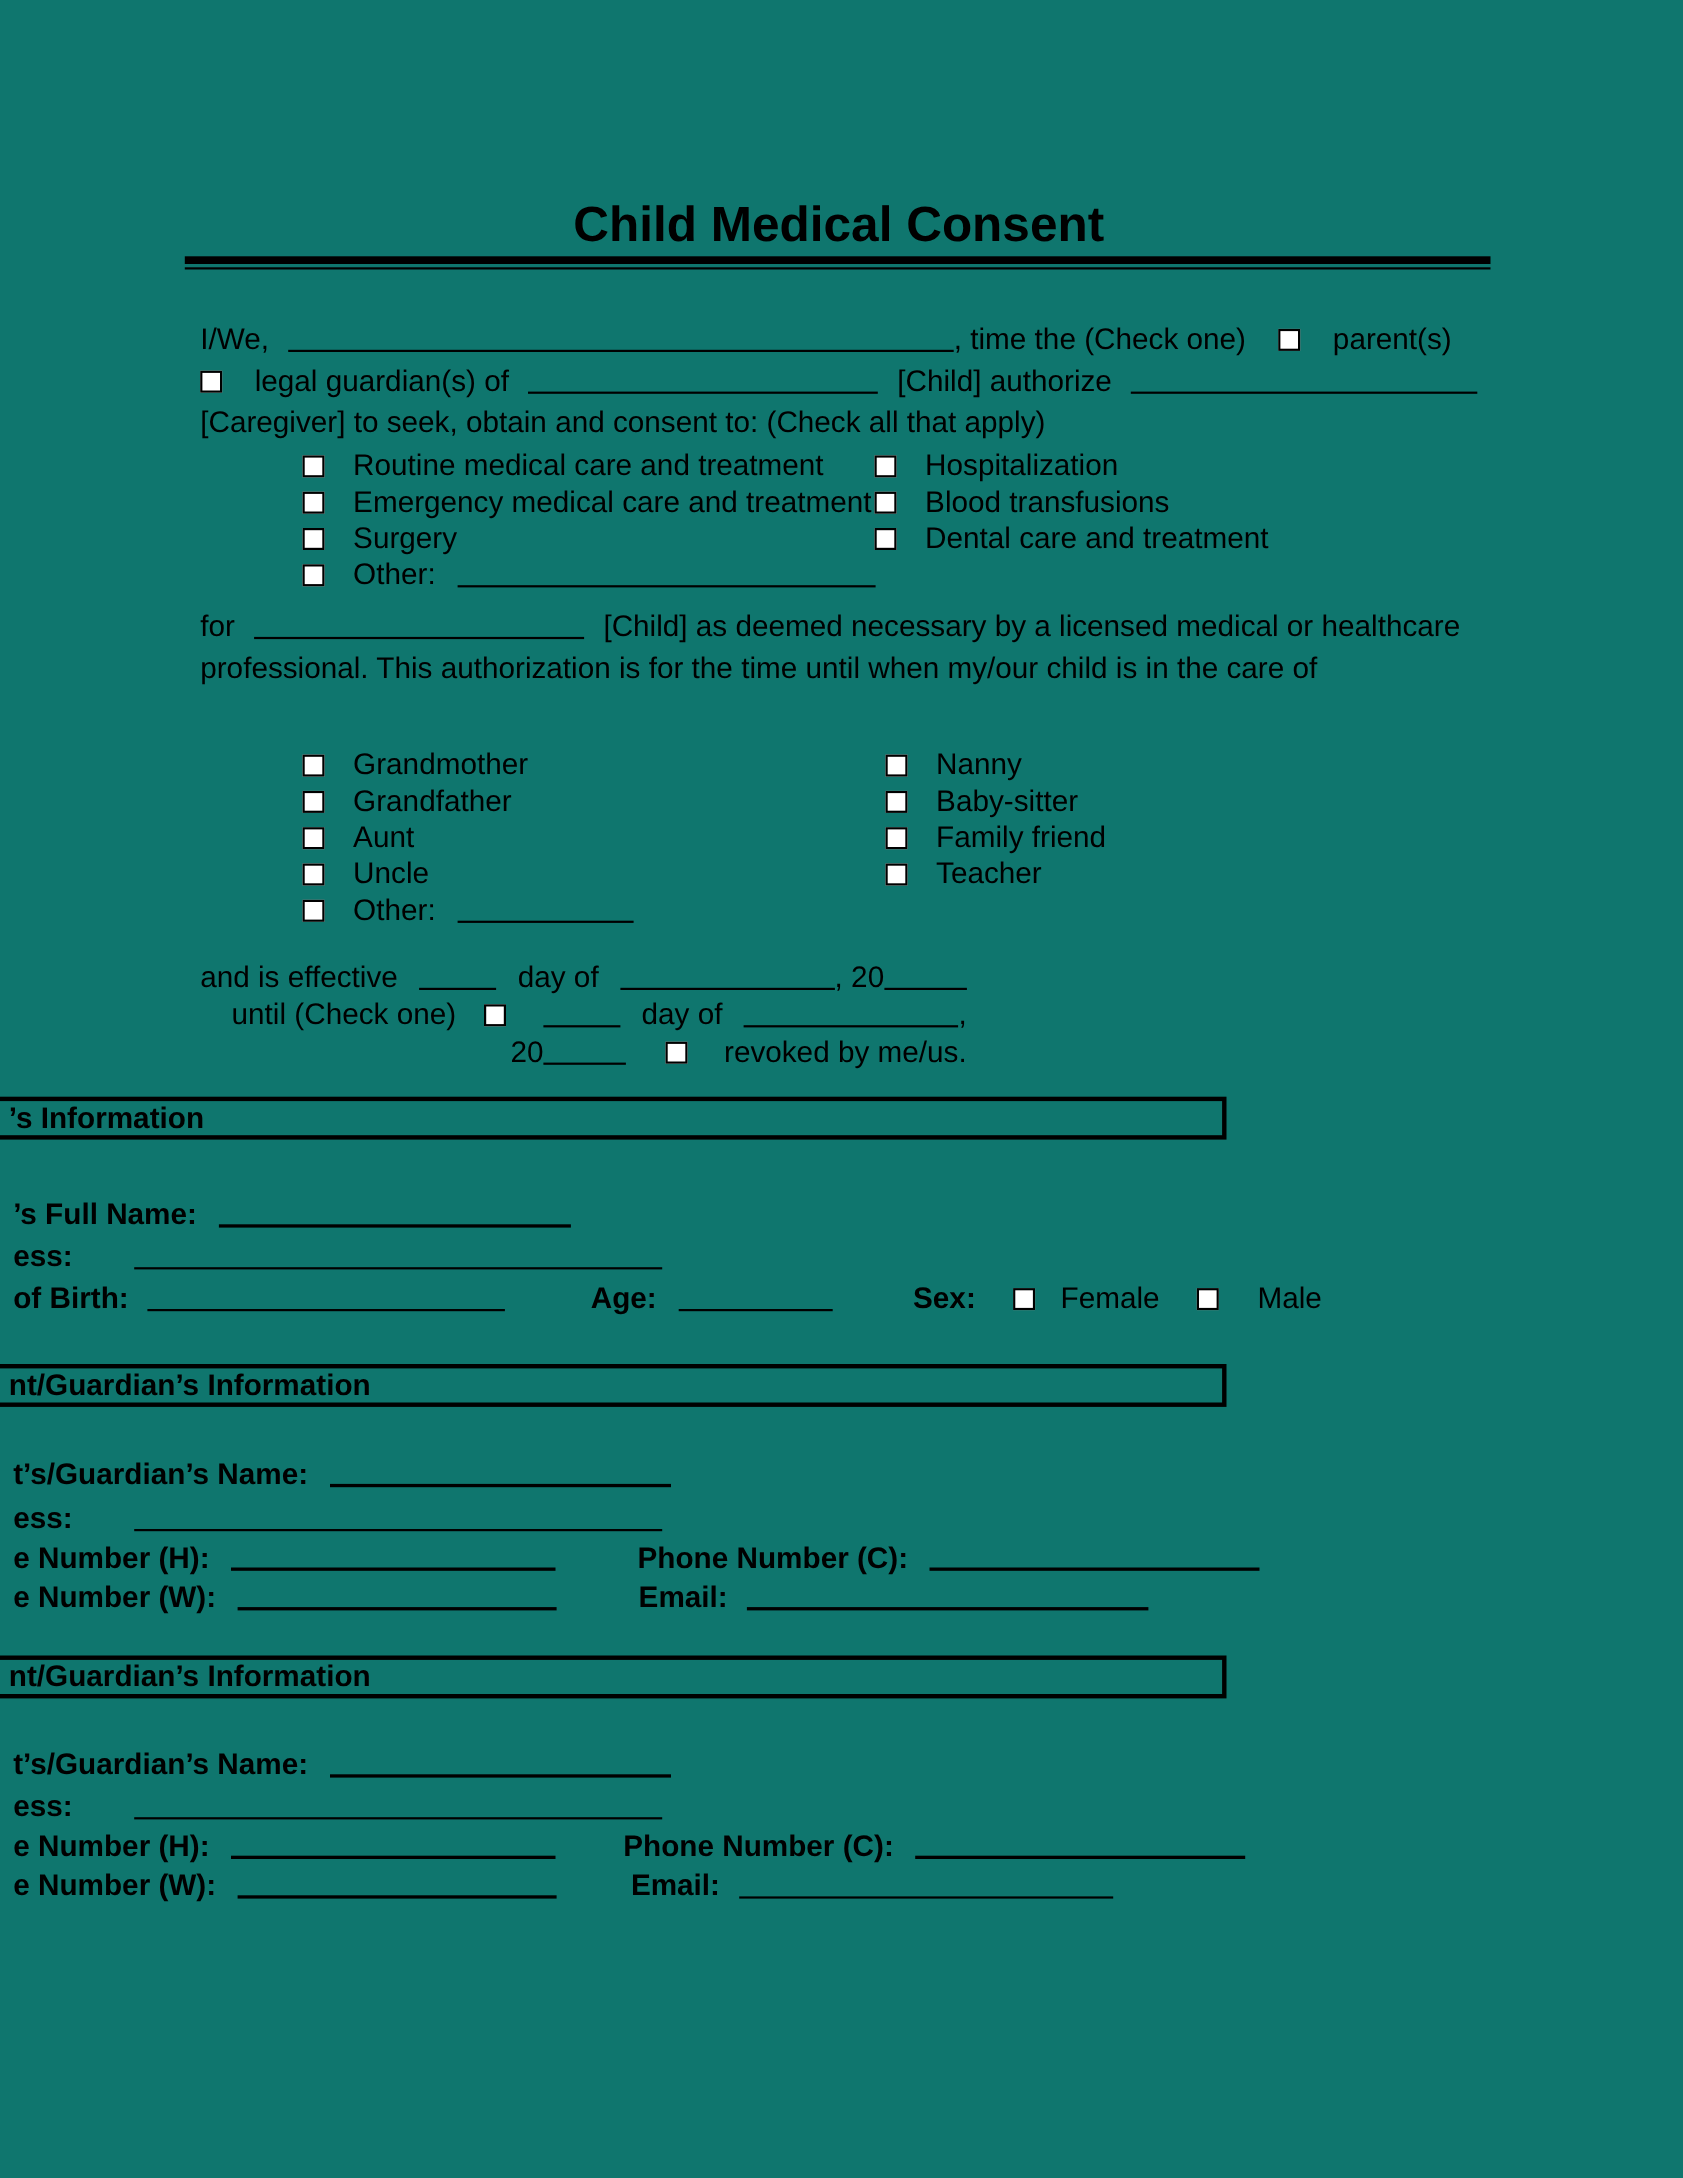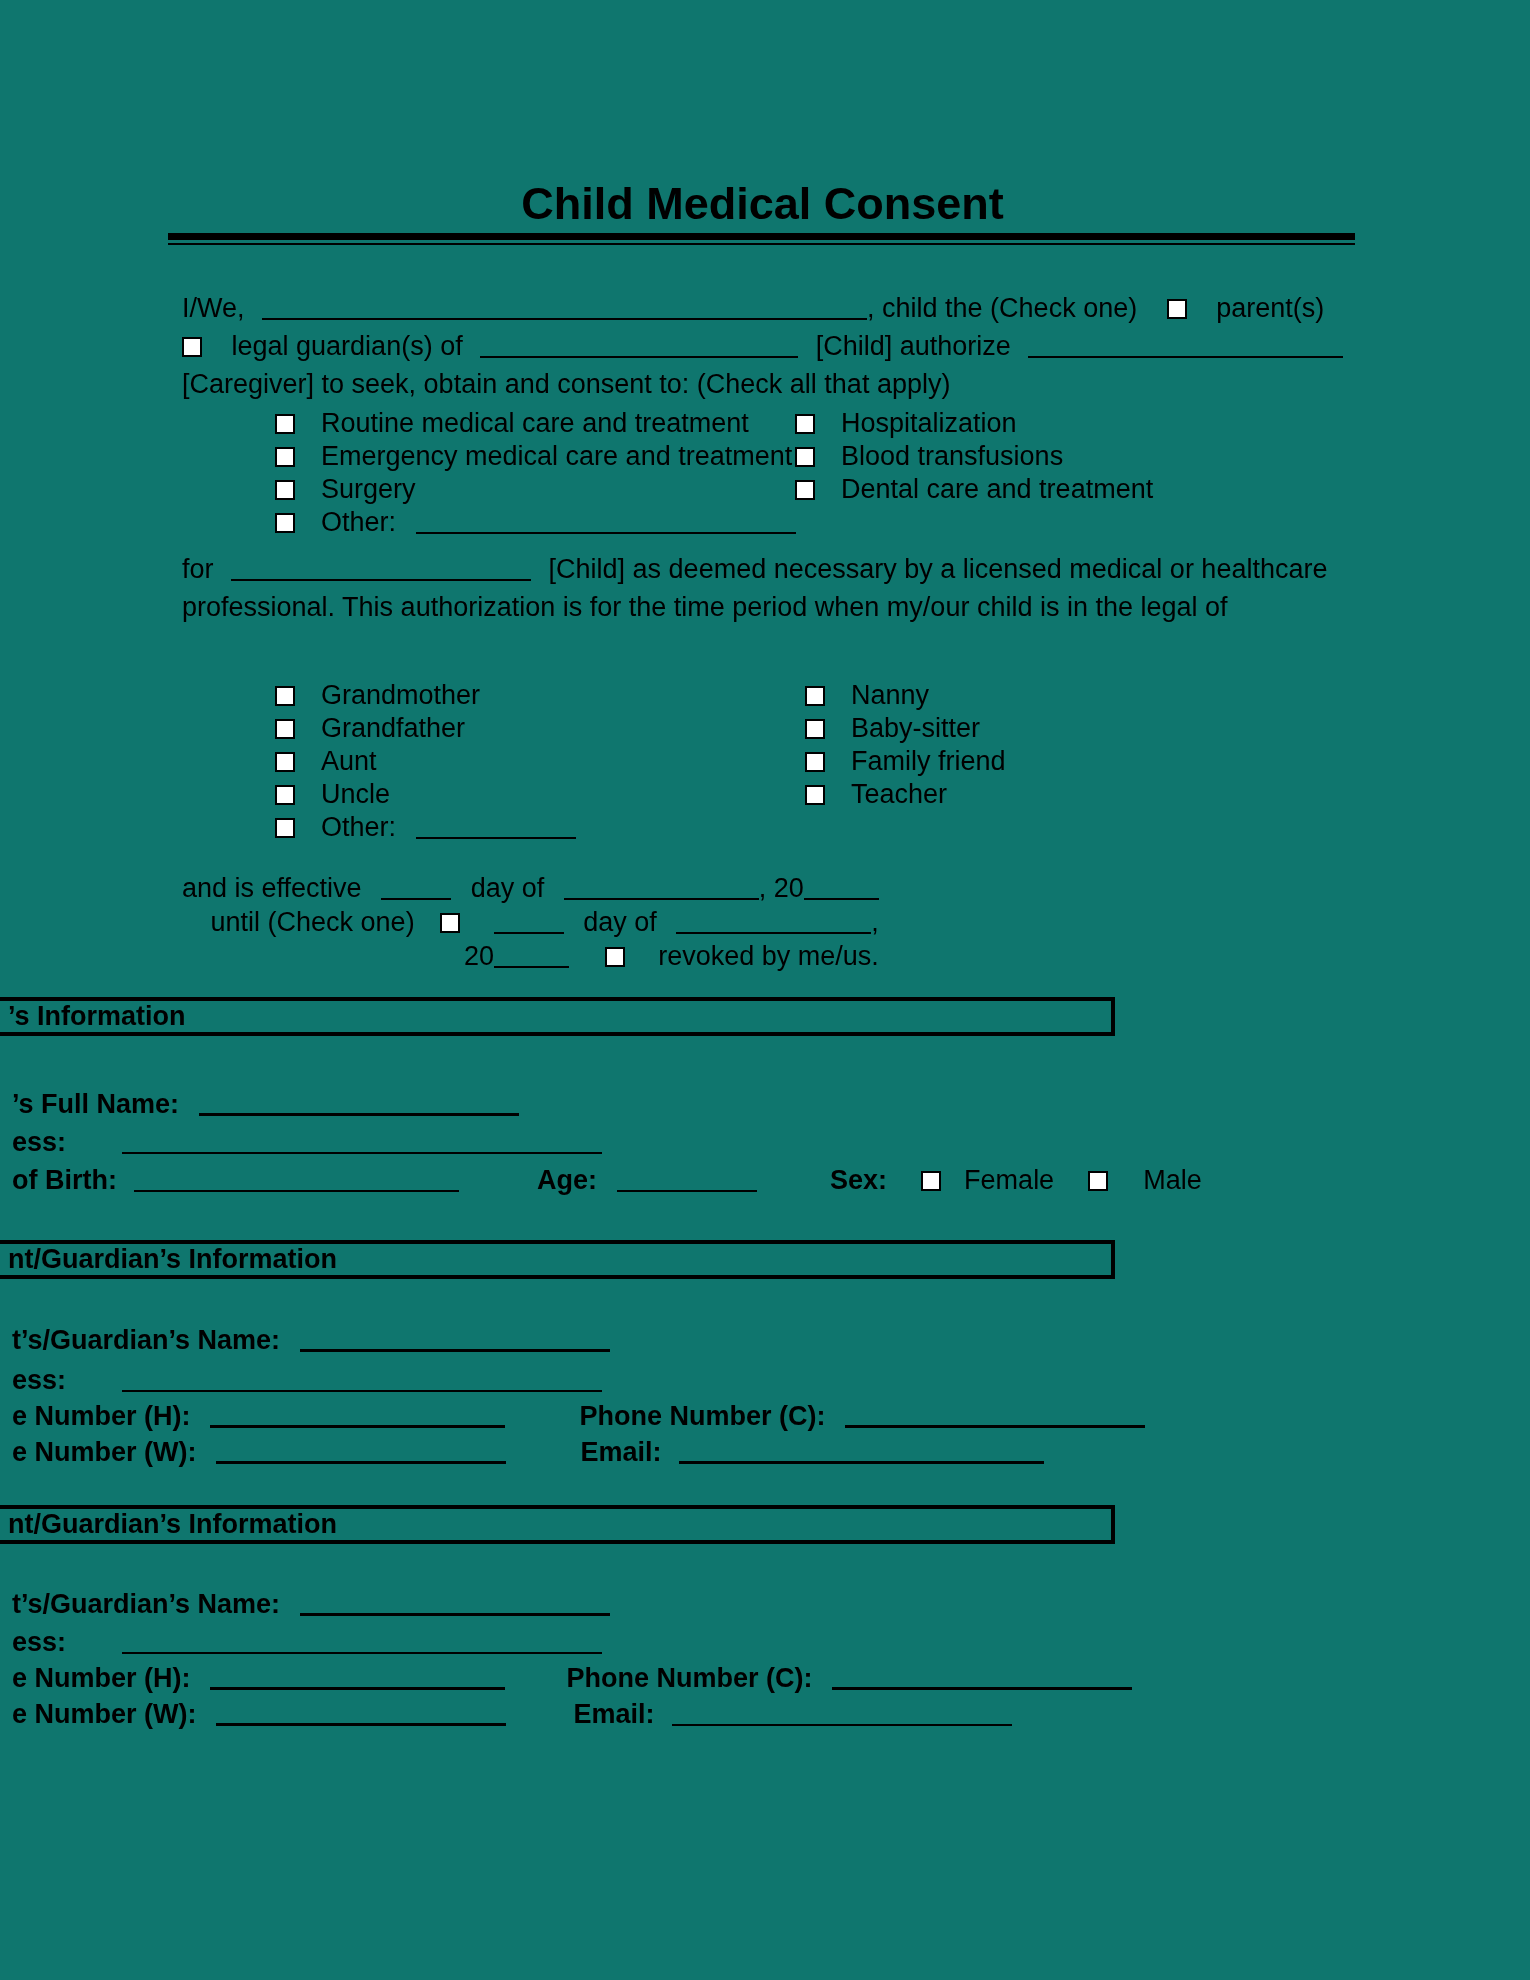--- a/index.html
+++ b/index.html
@@ -51,21 +51,21 @@
 
 <div class="page">
 
   <h1 class="title abs" style="left:170px; top:178px; width:1185px;">Child Medical Consent</h1>
   <div class="rule-thick abs" style="left:168px; top:233px; width:1187px;"></div>
   <div class="rule-thin abs" style="left:168px; top:243px; width:1187px;"></div>
 
   <div class="abs" style="left:182px; top:289px;">
     <div class="pline">
       <span>I/We,</span>
-      <span class="blank" style="width:605px; margin-left:10px;"></span><span>, child the (Check one)</span>
+      <span class="blank" style="width:605px; margin-left:10px;"></span><span>, time the (Check one)</span>
       <span class="cb" style="margin-left:22px;"></span>
       <span style="margin-left:22px;">parent(s)</span>
     </div>
     <div class="pline">
       <span class="cb"></span>
       <span style="margin-left:22px;">legal guardian(s) of</span>
       <span class="blank" style="width:318px; margin-left:10px;"></span>
       <span style="margin-left:10px;">[Child] authorize</span>
       <span class="blank" style="width:315px; margin-left:10px;"></span>
     </div>
@@ -96,21 +96,21 @@
     </div>
   </div>
 
   <div class="abs" style="left:182px; top:550px;">
     <div class="pline">
       <span>for</span>
       <span class="blank" style="width:300px; margin-left:10px;"></span>
       <span style="margin-left:10px;">[Child] as deemed necessary by a licensed medical or healthcare</span>
     </div>
     <div class="pline">
-      <span>professional. This authorization is for the time period when my/our child is in the legal of</span>
+      <span>professional. This authorization is for the time until when my/our child is in the care of</span>
     </div>
   </div>
 
   <div class="clist abs" style="left:275px; top:679px;">
     <div class="clrow">
       <span class="clcell-l2">
         <span class="cb cb-gap"></span><span>Grandmother</span>
       </span><span class="cb cb-gap"></span><span>Nanny</span>
     </div>
     <div class="clrow">

